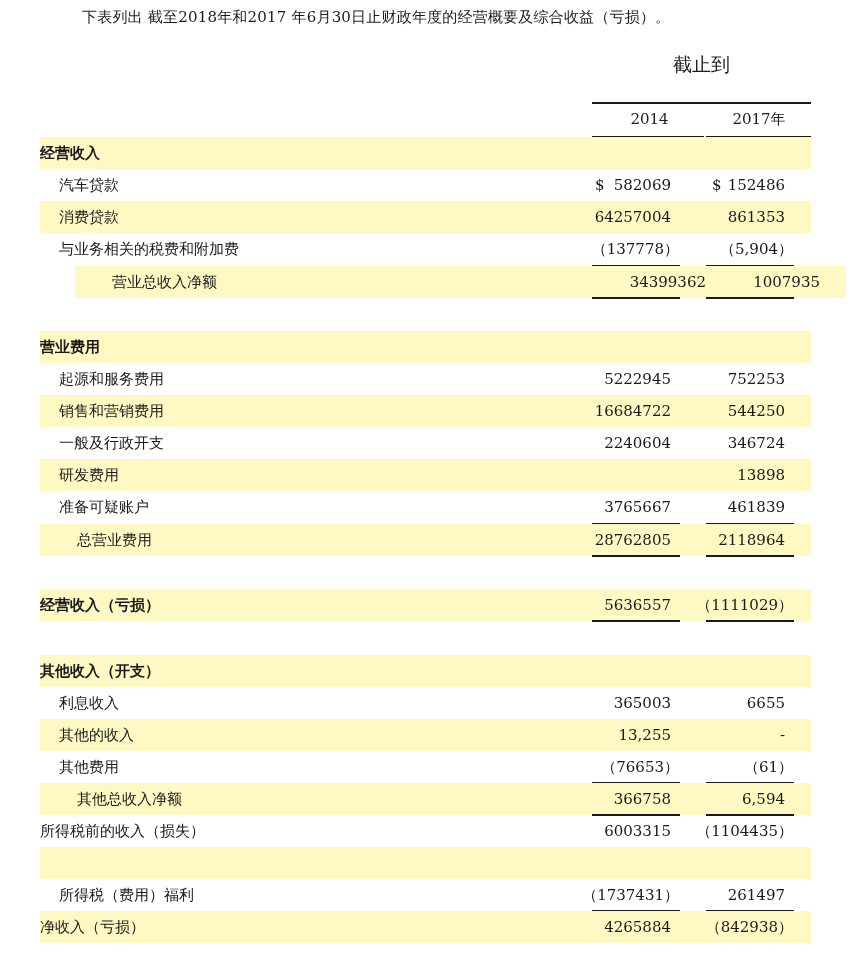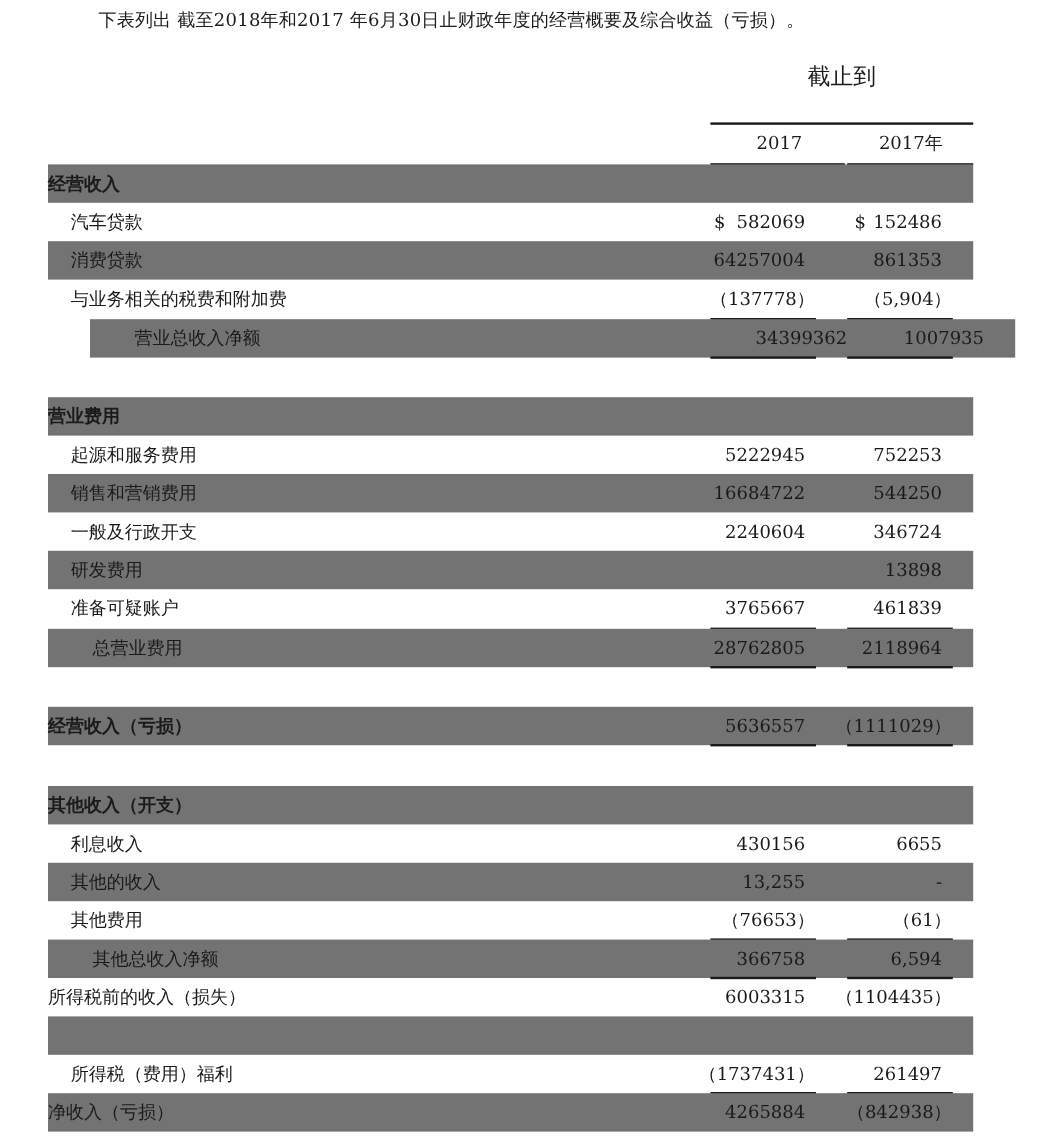--- a/index.html
+++ b/index.html
@@ -3,21 +3,21 @@
 <meta charset="utf-8">
 <style>
   html, body { margin: 0; padding: 0; background: #ffffff; }
   body { width: 864px; height: 956px; position: relative; overflow: hidden;
          font-family: "DejaVu Serif", "Liberation Serif", serif; color: #222; }
   .intro { position: absolute; left: 82px; top: 8px; font-size: 15px; letter-spacing: 0.2px; color: #1c1c1c; white-space: nowrap; }
   .period-head { position: absolute; left: 592px; top: 52px; width: 219px; text-align: center; font-size: 19px; line-height: 24px; color: #1c1c1c; }
   .rule { position: absolute; height: 1.5px; background: #1a1a1a; }
   .year { position: absolute; top: 110px; font-size: 15px; color: #1c1c1c; text-align: center; }
   .row { position: absolute; left: 40px; width: 771px; height: 32px; }
-  .row.blue { background: #737373; }
+  .row.blue { background: #fef9c3; }
   .row .label { position: absolute; top: 0; line-height: 32px; font-size: 15px; color: #1a1a1a; white-space: nowrap; }
   .row .label.l0 { left: 0px; font-weight: bold; }
   .row .label.l1 { left: 19px; }
   .row .label.l2 { left: 37px; }
   .row .cur { position: absolute; top: 0; line-height: 32px; font-size: 15px; color: #1a1a1a; }
   .row .v { position: absolute; top: 0; line-height: 32px; font-size: 15px; color: #1a1a1a; text-align: right; white-space: nowrap; }
   .row .v1 { right: 140px; width: 130px; }
   .row .v2 { right: 26px; width: 100px; }
   .row .v.paren1 { right: 132px; }
   .row .v.paren2 { right: 18px; }
@@ -25,21 +25,21 @@
 </head>
 <body>
 
 <div class="intro">下表列出 截至2018年和2017 年6月30日止财政年度的经营概要及综合收益（亏损）。</div>
 
 <div class="period-head">
   <div>截止到</div>
 </div>
 
 <div class="rule" style="left:592px; top:102px; width:219px;"></div>
-<div class="year" style="left:592px; width:115px;">2017</div>
+<div class="year" style="left:592px; width:115px;">2014</div>
 <div class="year" style="left:707px; width:104px;">2017年</div>
 <div class="rule" style="left:592px; top:136px; width:112px;"></div>
 <div class="rule" style="left:706px; top:136px; width:105px;"></div>
 
 <div class="row blue" style="top:137px;">
   <span class="label l0">经营收入</span>
 </div>
 <div class="row" style="top:169px;">
   <span class="label l1">汽车贷款</span>
   <span class="cur" style="left:555px;">$</span>
@@ -110,21 +110,21 @@
   <span class="v v2 paren2">（1111029）</span>
 </div>
 <div class="rule" style="left:592px; top:620px; width:88px;"></div>
 <div class="rule" style="left:706px; top:620px; width:88px;"></div>
 
 <div class="row blue" style="top:655px;">
   <span class="label l0">其他收入（开支）</span>
 </div>
 <div class="row" style="top:687px;">
   <span class="label l1">利息收入</span>
-  <span class="v v1">430156</span>
+  <span class="v v1">365003</span>
   <span class="v v2">6655</span>
 </div>
 <div class="row blue" style="top:719px;">
   <span class="label l1">其他的收入</span>
   <span class="v v1">13,255</span>
   <span class="v v2">-</span>
 </div>
 <div class="row" style="top:751px;">
   <span class="label l1">其他费用</span>
   <span class="v v1 paren1">（76653）</span>

